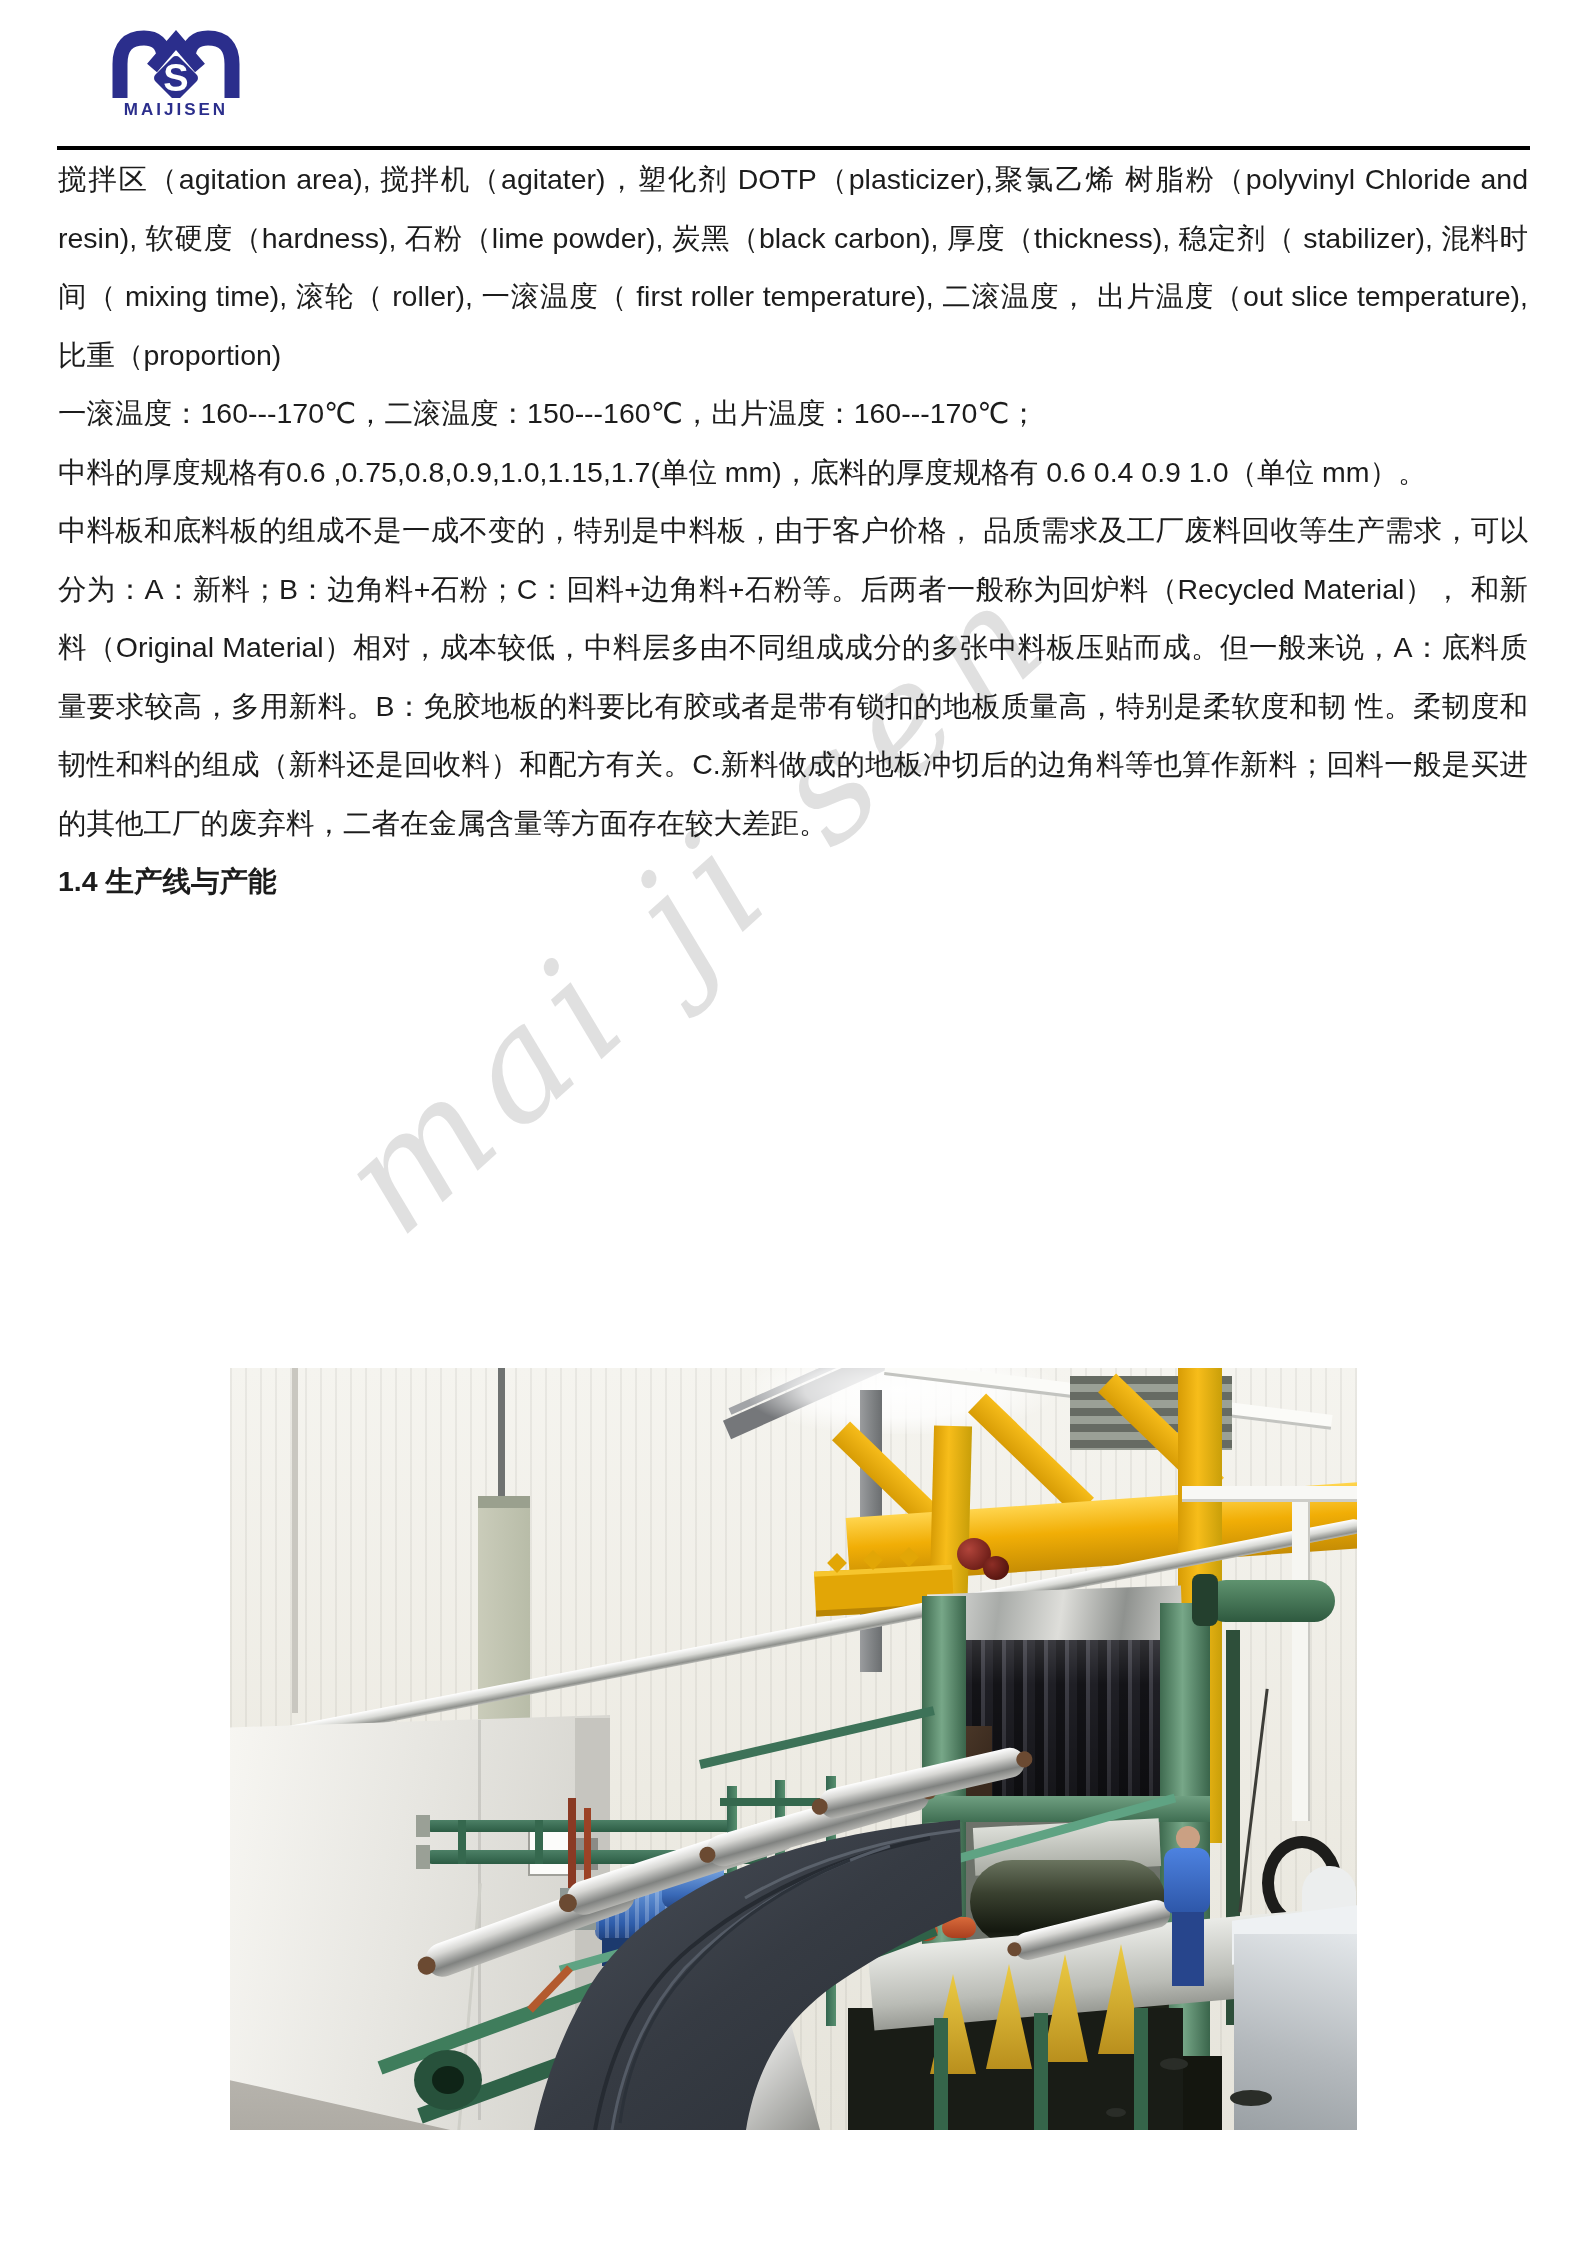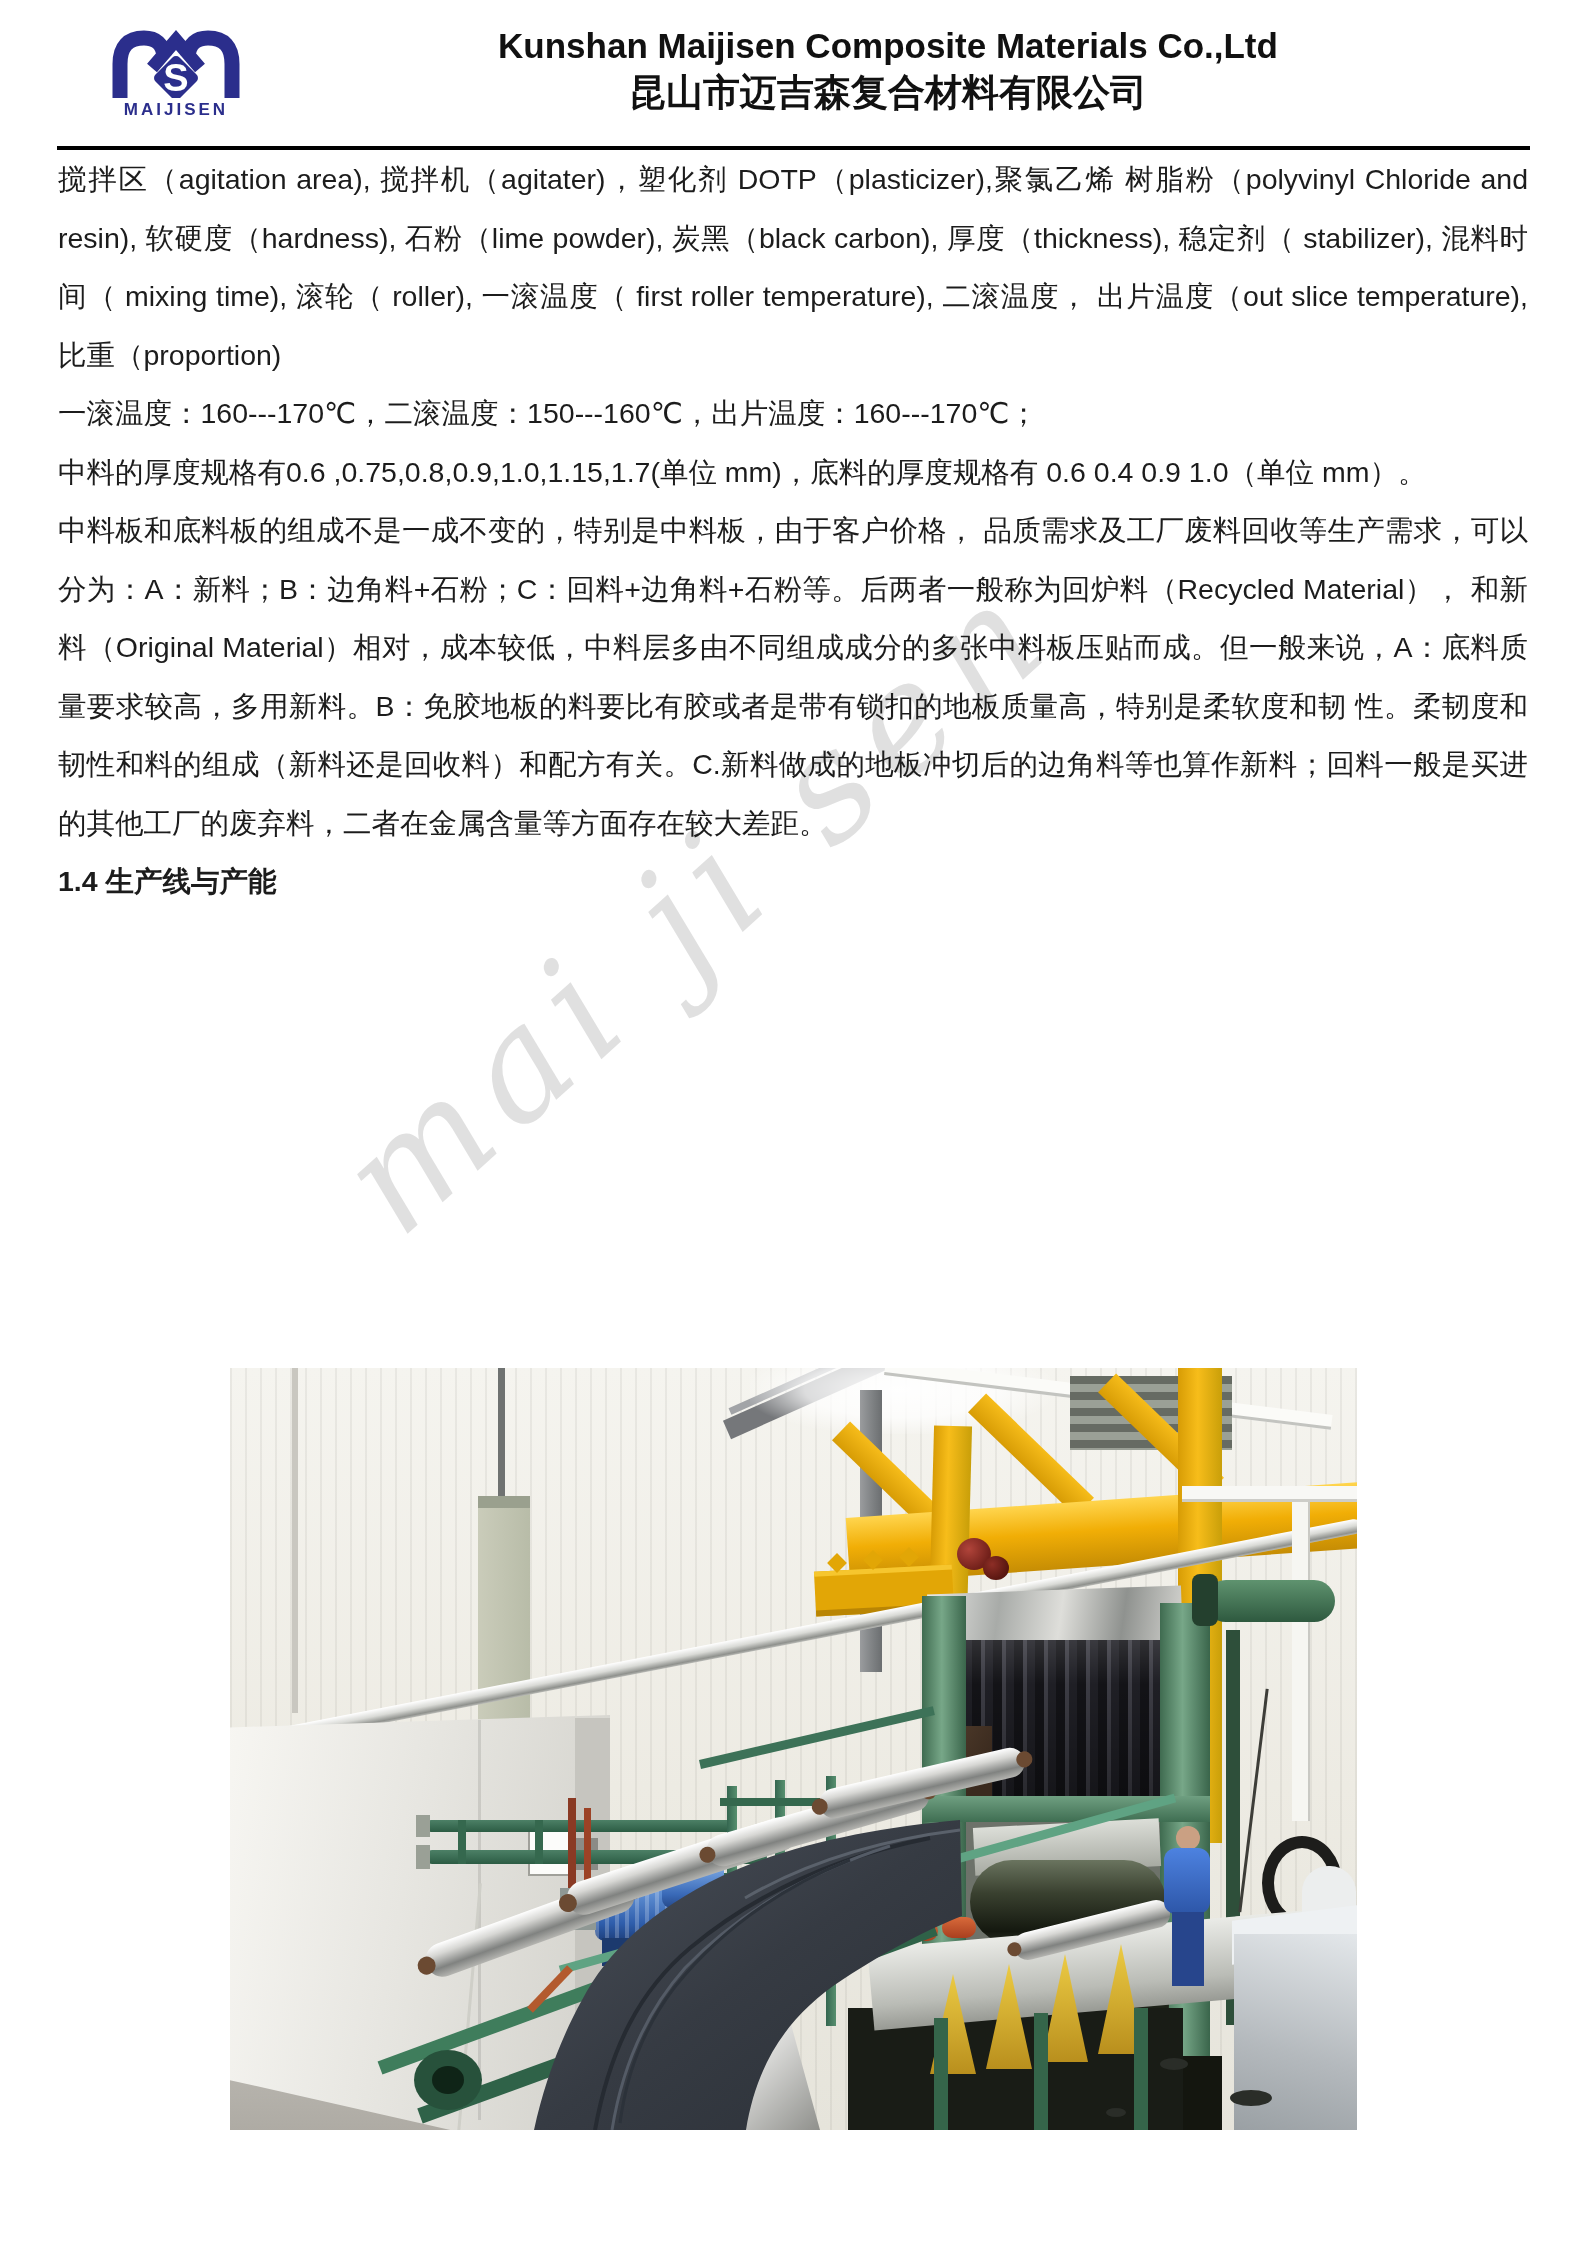--- a/index.html
+++ b/index.html
@@ -37,24 +37,20 @@
 
   <div class="logo-wrap">
     <svg width="140" height="78" viewBox="0 0 136 78">
       <path d="M12,78 V44 Q12,18 36,18 Q54,18 56,36" stroke="#2b2e8c" stroke-width="15" fill="none"></path>
       <path d="M124,78 V44 Q124,18 100,18 Q82,18 80,36" stroke="#2b2e8c" stroke-width="15" fill="none"></path>
       <path d="M44,48 L68,20 L92,48" stroke="#2b2e8c" stroke-width="13" fill="none"></path>
       <rect x="51" y="41" width="34" height="34" rx="5" transform="rotate(45 68 58)" fill="#2b2e8c"></rect>
       <text x="68" y="71" text-anchor="middle" font-size="38" font-weight="bold" font-family="Liberation Sans, sans-serif" fill="#ffffff">S</text>
     </svg>
     <div class="logo-text">MAIJISEN</div>
-  </div>
-  <div class="titles">
-    <div class="title-en">Kunshan Maijisen Composite Materials Co.,Ltd</div>
-    <div class="title-zh">昆山市迈吉森复合材料有限公司</div>
   </div>
   <div class="divider"></div>
 
   <div class="watermark">mai ji sen</div>
 
   <div class="content">
     <p>搅拌区（agitation area), 搅拌机（agitater)，塑化剂 DOTP（plasticizer),聚氯乙烯 树脂粉（polyvinyl Chloride and resin), 软硬度（hardness), 石粉（lime powder), 炭黑（black carbon), 厚度（thickness), 稳定剂（ stabilizer), 混料时间（ mixing time), 滚轮（ roller), 一滚温度（ first roller temperature), 二滚温度， 出片温度（out slice temperature), 比重（proportion)</p>
     <p>一滚温度：160---170℃，二滚温度：150---160℃，出片温度：160---170℃；</p>
     <p>中料的厚度规格有0.6 ,0.75,0.8,0.9,1.0,1.15,1.7(单位 mm)，底料的厚度规格有 0.6 0.4 0.9 1.0（单位 mm）。</p>
     <p>中料板和底料板的组成不是一成不变的，特别是中料板，由于客户价格， 品质需求及工厂废料回收等生产需求，可以分为：A：新料；B：边角料+石粉；C：回料+边角料+石粉等。后两者一般称为回炉料（Recycled Material）， 和新料（Original Material）相对，成本较低，中料层多由不同组成成分的多张中料板压贴而成。但一般来说，A：底料质量要求较高，多用新料。B：免胶地板的料要比有胶或者是带有锁扣的地板质量高，特别是柔软度和韧 性。柔韧度和韧性和料的组成（新料还是回收料）和配方有关。C.新料做成的地板冲切后的边角料等也算作新料；回料一般是买进的其他工厂的废弃料，二者在金属含量等方面存在较大差距。</p>

